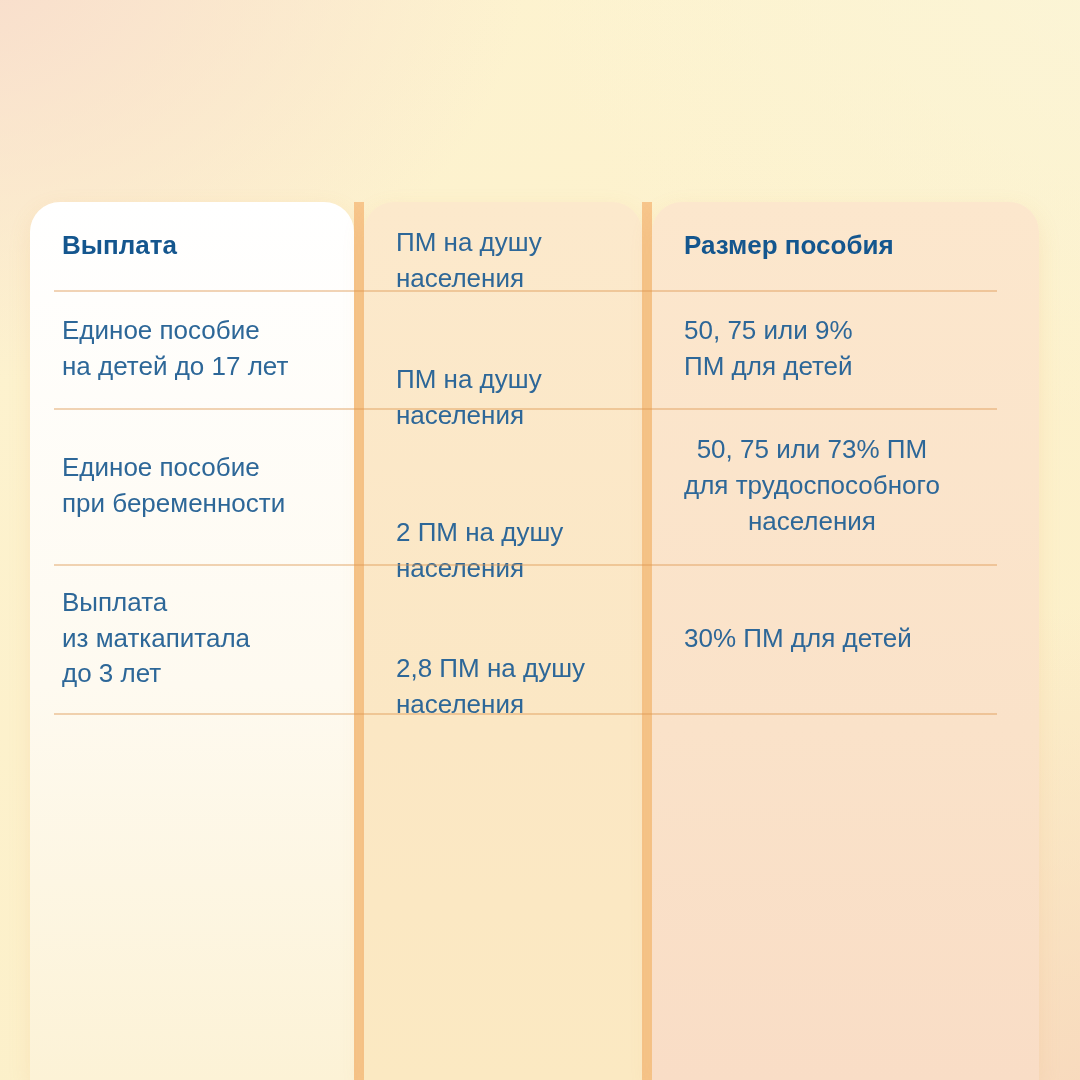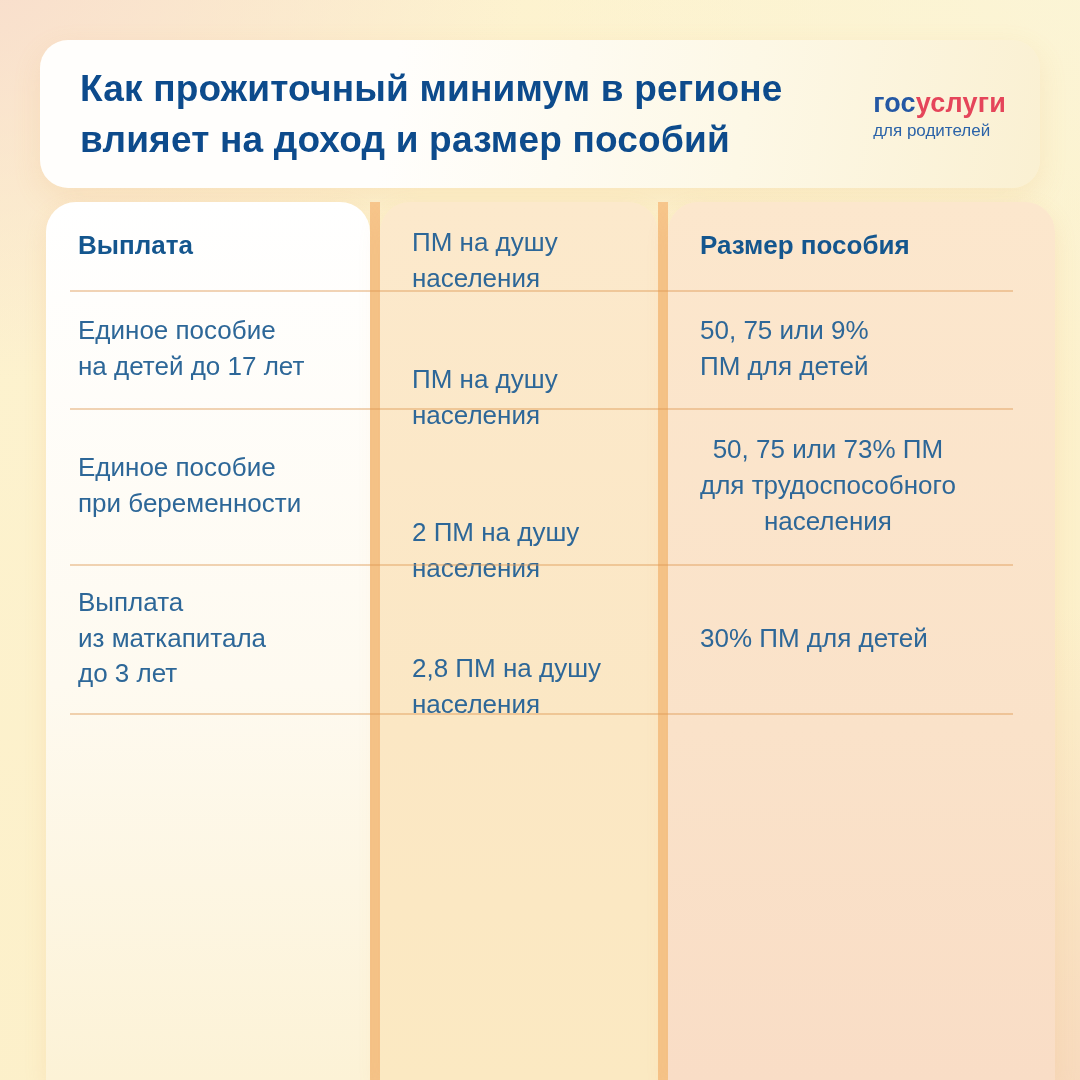--- a/index.html
+++ b/index.html
@@ -29,21 +29,21 @@
     color:#0d4b8c;white-space:pre-line;letter-spacing:0.2px;
   }
   .logo{display:flex;flex-direction:column;align-items:flex-start;margin-top:2px;}
   .logo-word{font-size:27px;font-weight:700;line-height:1.05;letter-spacing:0.2px;}
   .logo-blue{color:#2458a4;}
   .logo-red{color:#e5455a;}
   .logo-sub{font-size:17px;color:#2b63a8;margin-top:3px;}
 
   
   .table{
-    position:absolute;left:46px;top:202px;width:1009px;height:878px;
+    position:absolute;left:30px;top:202px;width:1009px;height:878px;
     display:flex;gap:10px;
     background:linear-gradient(90deg,
       rgba(0,0,0,0) 0px, rgba(0,0,0,0) 324px,
       #f7c68c 324px, #f7c68c 334px,
       rgba(0,0,0,0) 334px, rgba(0,0,0,0) 612px,
       #f7c68c 612px, #f7c68c 622px,
       rgba(0,0,0,0) 622px);
   }
   .col{
     border-radius:30px 30px 0 0;
@@ -69,28 +69,20 @@
     position:absolute;left:24px;right:42px;height:2px;
     background:rgba(222,152,84,0.42);pointer-events:none;
   }
   .d1{top:88px;} .d2{top:206px;} .d3{top:362px;} .d4{top:511px;}
 </style>
 </head>
 <body>
 
 <div class="page">
 
-  <header class="header-card">
-    <h1 class="page-title">Как прожиточный минимум в регионе
-влияет на доход и размер пособий</h1>
-    <div class="logo">
-      <div class="logo-word"><span class="logo-blue">гос</span><span class="logo-red">услуги</span></div>
-      <div class="logo-sub">для родителей</div>
-    </div>
-  </header>
 
   <section class="table">
 
     <div class="col col-1">
       <div class="cell head">Выплата</div>
       <div class="cell r1">Единое пособие
 на детей до 17 лет</div>
       <div class="cell r2">Единое пособие
 при беременности</div>
       <div class="cell r3">Выплата

